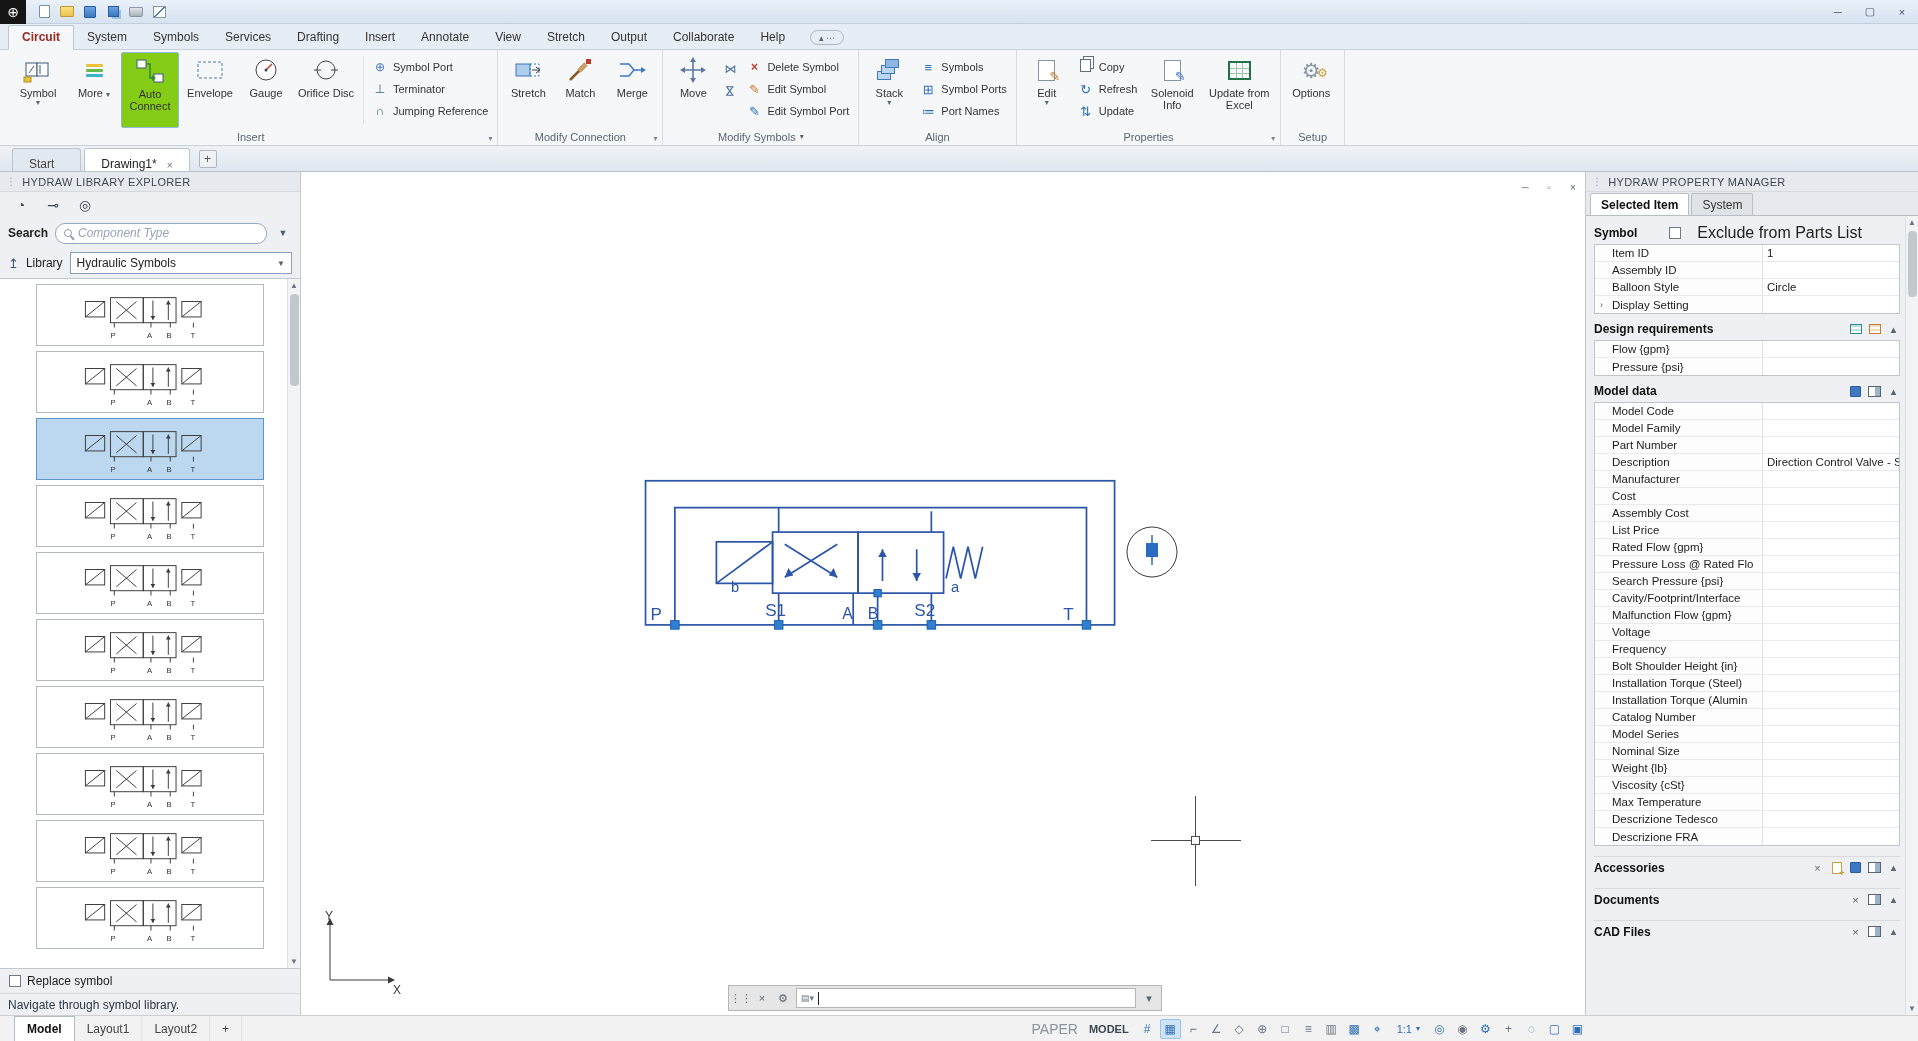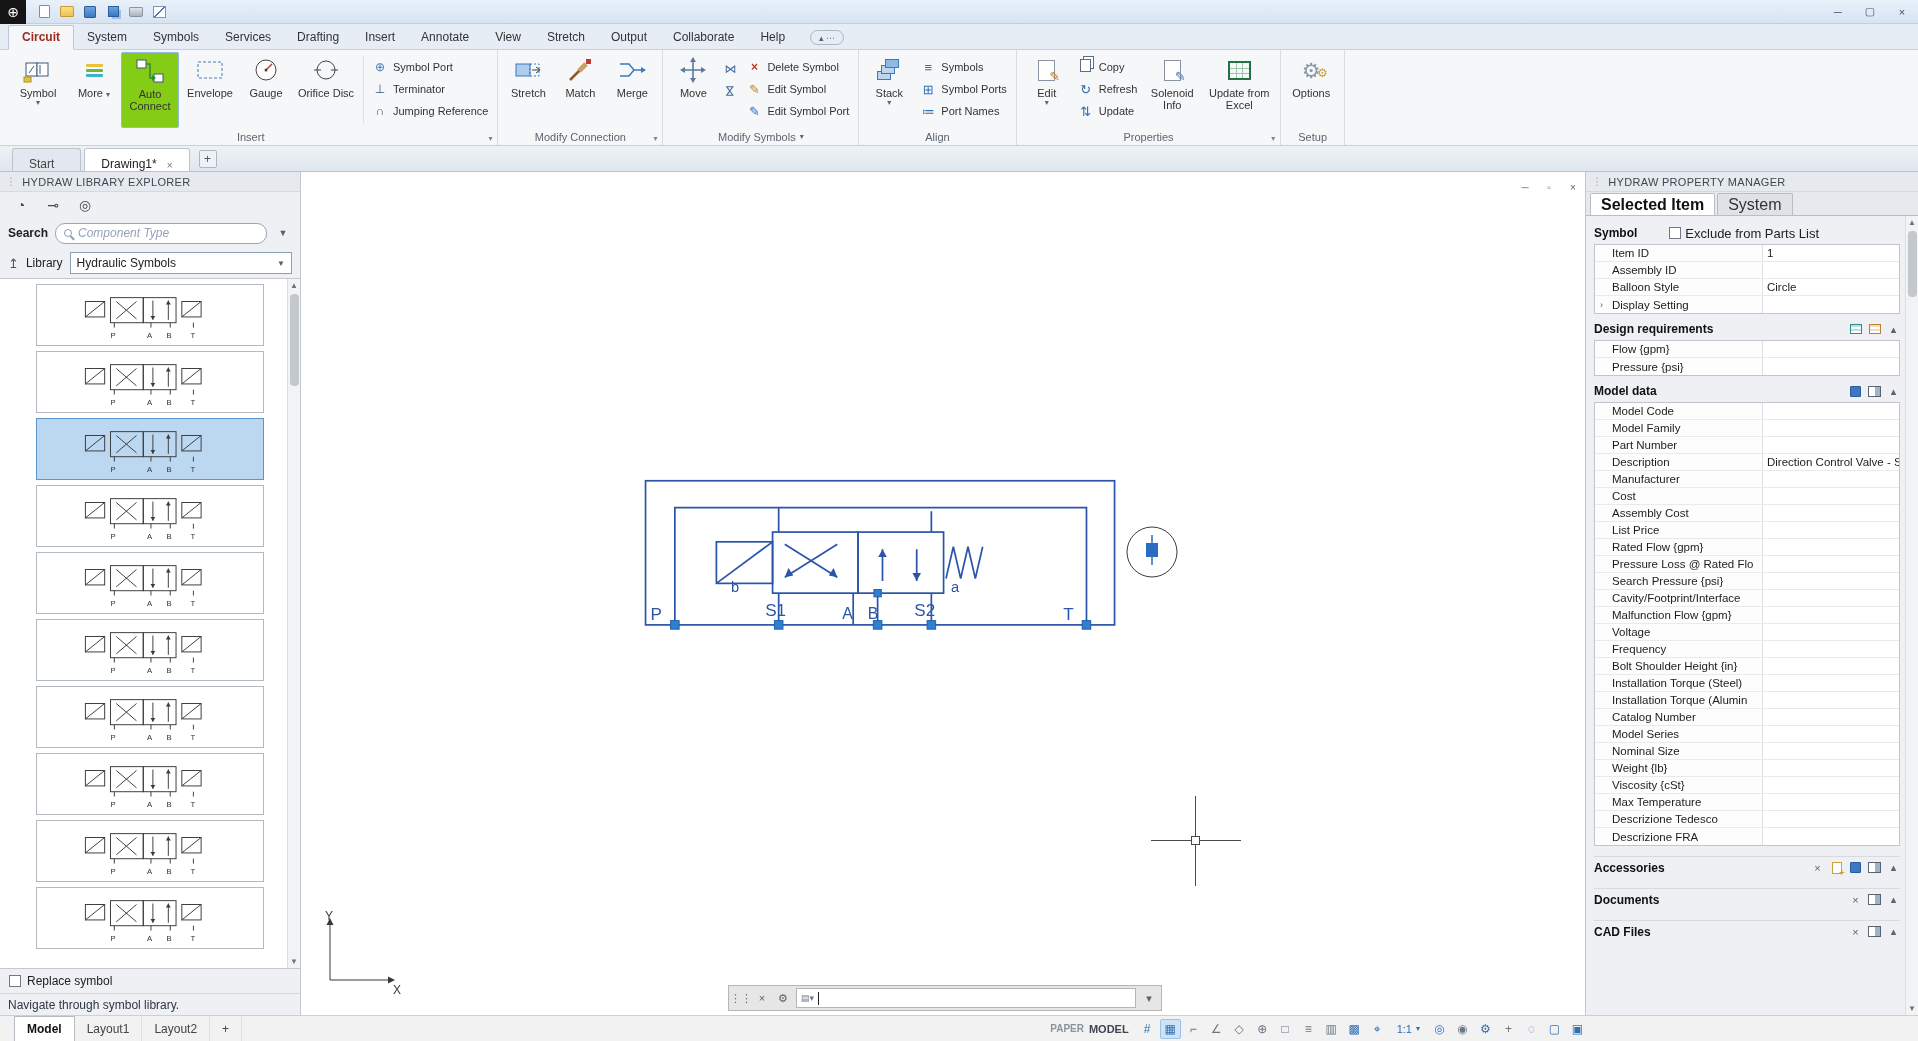--- a/index.html
+++ b/index.html
@@ -119,27 +119,27 @@
 .cmdchip{position:absolute;left:480px;top:819px;background:#0f172a;color:#fff;font-size:11px;padding:0 7px}
 .cmdbar{position:absolute;left:427px;top:813px;width:434px;height:26px;background:#e6e6e6;border:1px solid #b5b5b5;
   display:flex;align-items:center;padding:0 4px;gap:5px}
 .cmdicon{width:16px;display:flex;align-items:center;justify-content:center;font-size:11px;color:#5a6470}
 .cmdfield{flex:1;height:20px;background:#fff;border:1px solid #b5b5b5;display:flex;align-items:center;padding:0 4px;gap:4px}
 .fieldicon{font-size:9px;color:#707a86}
 .caret{display:inline-block;width:1px;height:13px;background:#222}
 
 .rightpanel{width:333px;background:#eef0f3;border-left:1px solid #c4c8cc;display:flex;flex-direction:column;position:relative}
 .rtabs{height:24px;display:flex;align-items:flex-end;padding-left:4px;border-bottom:1px solid #b8bec6;background:#e6e9ed}
-.rtabbtn{height:22px;padding:0 10px;display:flex;align-items:center;font-size:16px;color:#333;background:#dfe3e8;border:1px solid #b8bec6;border-bottom:none;margin-right:2px;border-radius:2px 2px 0 0}
+.rtabbtn{height:22px;padding:0 10px;display:flex;align-items:center;font-size:12px;color:#333;background:#dfe3e8;border:1px solid #b8bec6;border-bottom:none;margin-right:2px;border-radius:2px 2px 0 0}
 .rtabbtn.active{background:#fff;font-weight:bold;color:#111}
 .rcontent{flex:1;padding:4px 18px 4px 8px;overflow:hidden}
 .shead{display:flex;align-items:center;height:22px;gap:6px;margin-top:4px}
 .stitle{font-weight:bold;font-size:12px;color:#101010}
 .sicons{margin-left:auto;display:flex;gap:6px;align-items:center}
-.excl{margin-left:26px;display:flex;align-items:center;gap:4px;font-size:13px;color:#222}
+.excl{margin-left:26px;display:flex;align-items:center;gap:16px;font-size:16px;color:#222}
 .pgrid{border:1px solid #c2c6ca;background:#fff}
 .prow{display:flex;height:17px;border-bottom:1px solid #e8eaec;align-items:center}
 .prow:last-child{border-bottom:none}
 .plabel{width:168px;height:100%;display:flex;align-items:center;gap:3px;padding-left:5px;font-size:11.5px;color:#1c1c1c;
   border-right:1px solid #dfe1e4;background:#fdfdfd;overflow:hidden;white-space:nowrap}
 .pexp{width:9px;font-size:9px;color:#555;flex:none}
 .pvalue{flex:1;padding:0 4px;font-size:11.5px;color:#1c1c1c;overflow:hidden;white-space:nowrap}
 .bsec{border-top:1px solid #d8dadd;margin-top:10px}
 .ih{display:inline-flex;align-items:center;justify-content:center;min-width:13px;height:14px;font-size:11px;color:#5a6470}
 .ih-save{width:11px;height:11px;background:#3d78c0;border:1px solid #2b5c9e;border-radius:1px}
@@ -150,21 +150,21 @@
 .ih-req2{width:12px;height:10px;border:1px solid #c07f2e;background:repeating-linear-gradient(to bottom,#f0dcc0 0 2px,#fff 2px 4px)}
 .rscroll{position:absolute;right:0;top:44px;bottom:0;width:13px;background:#f2f3f5;border-left:1px solid #dcdfe2;display:flex;flex-direction:column;align-items:center}
 .rscroll .sthumb{height:66px;margin-top:2px}
 .rscroll .sarrow.bot{margin-top:auto}
 
 .statusbar{height:26px;background:#f2f2f2;border-top:1px solid #cfcfcf;display:flex;align-items:stretch}
 .sbtabs{display:flex;align-items:stretch;padding-left:14px}
 .sbtab{padding:0 12px;display:flex;align-items:center;font-size:12px;color:#444;border-right:1px solid #e0e0e0}
 .sbtab.active{background:#fff;border:1px solid #b5bcc4;border-bottom:none;font-weight:bold;color:#111}
 .sbicons{margin-left:auto;display:flex;align-items:center;gap:2px;padding-right:330px}
-.sbpaper{font-size:10px;color:#8a939e;font-weight:bold;margin-right:3px}
+.sbpaper{font-size:14px;color:#8a939e;font-weight:normal;margin-right:9px}
 .sbmodel{font-size:11px;color:#3d4650;font-weight:bold;margin-right:6px}
 .sbicon{min-width:21px;height:20px;display:flex;align-items:center;justify-content:center;font-size:12px;color:#6b7685;border-radius:2px}
 .sbicon.on{color:#2f6fb5}
 .sbicon.highlight{background:#cfe3f7;border:1px solid #9cc2e8;color:#2f6fb5}
 .sbscale{font-size:11px;color:#2f6fb5;display:flex;gap:4px;padding:0 7px;align-items:center}
 svg text{font-family:"Liberation Sans",sans-serif}
 </style>
 </head>
 <body>
 

